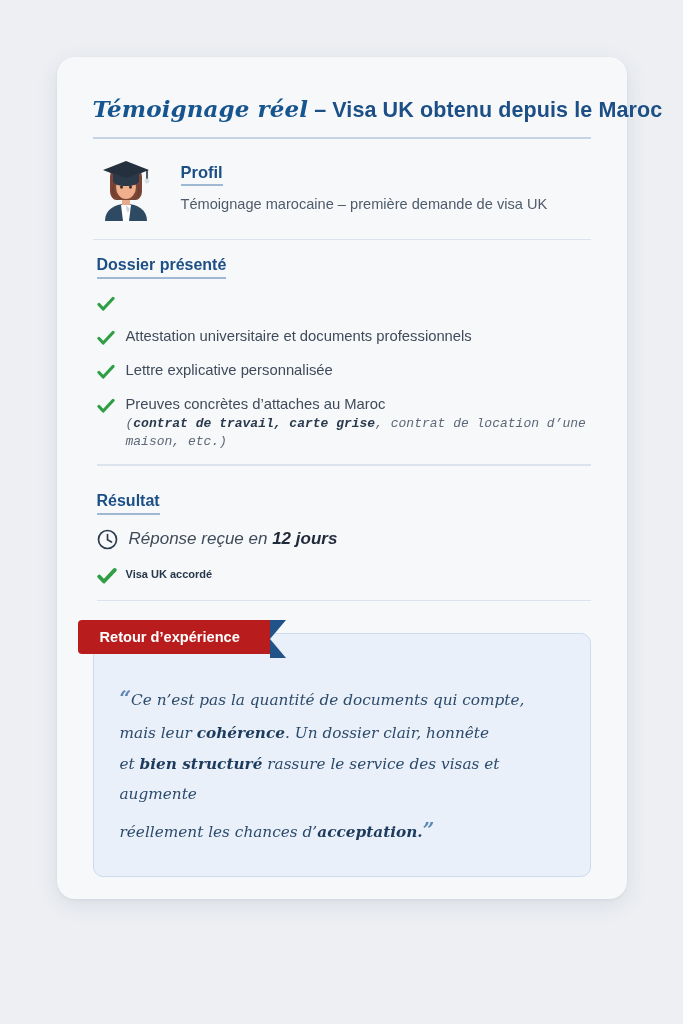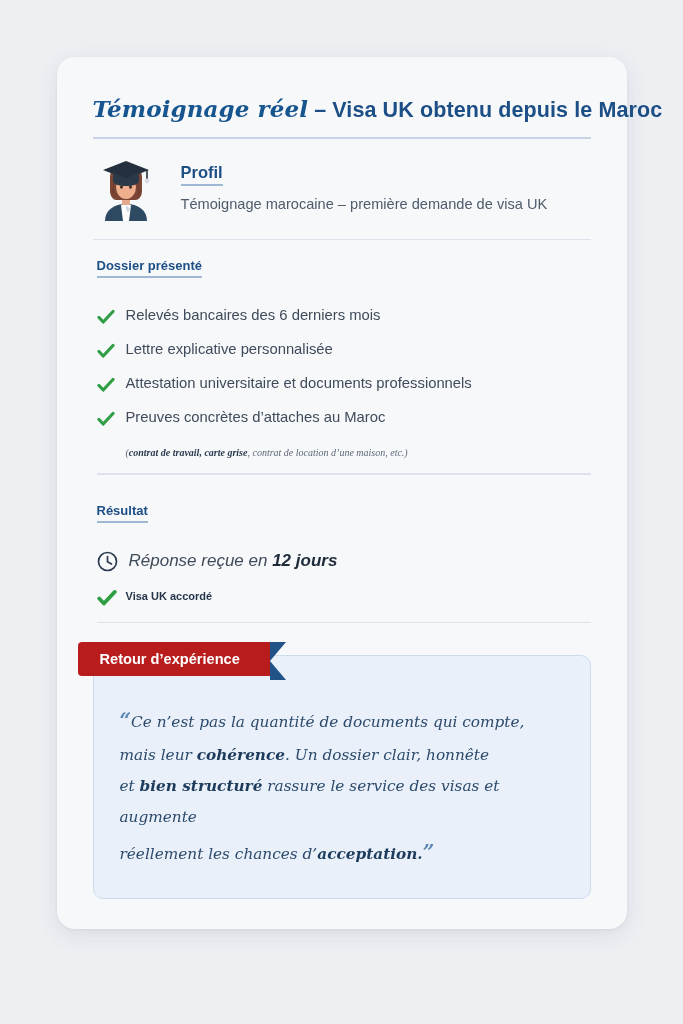--- a/index.html
+++ b/index.html
@@ -17,21 +17,21 @@
     justify-content: center;
   }
 
   .card {
     position: relative;
     width: 570px;
     margin-top: 57px;
     background: #f7f8fa;
     border-radius: 18px;
     box-shadow: 0 6px 22px rgba(40,60,90,0.10), 0 1px 3px rgba(40,60,90,0.06);
-    padding: 38px 36px 30px 36px;
+    padding: 38px 36px 22px 36px;
   }
 
   
   .title-wrap {
     border-bottom: 2px solid #c6d4e6;
     padding-bottom: 14px;
   }
   .title {
     font-size: 21.5px;
     color: #1c4f86;
@@ -71,27 +71,27 @@
     margin-bottom: 10px;
   }
   .profile-desc {
     font-size: 14.6px;
     color: #4e5b6b;
   }
 
   
   .section { padding: 16px 0 10px 4px; }
   .section-title {
-    font-size: 13px;
+    font-size: 16px;
     font-weight: bold;
     color: #1c4f86;
     display: inline-block;
     border-bottom: 2px solid #9fb8d4;
     padding-bottom: 3px;
-    margin-bottom: 28px;
+    margin-bottom: 14px;
   }
   .divider {
     height: 1.5px;
     background: #dde3ec;
     margin: 6px 0 0 0;
   }
 
   
   ul.items { list-style: none; margin: 0; padding: 0; }
   ul.items li {
@@ -106,24 +106,24 @@
     height: 18px;
     margin-top: 2px;
   }
   .item-text {
     font-size: 14.8px;
     color: #3f4b5a;
     line-height: 1.35;
   }
   .item-note {
     display: block;
-    margin-top: 18px;
-    font-family: Liberation Serif, serif;
+    margin-top: 0;
+    font-family: Liberation Mono, monospace;
     font-style: italic;
-    font-size: 10px;
+    font-size: 13px;
     color: #5d6878;
   }
   .item-note b { color: #2a3a4d; }
 
   
   .result-row {
     display: flex;
     align-items: center;
     gap: 11px;
     margin-bottom: 14px;
@@ -231,37 +231,36 @@
 
   <div class="section">
     <div class="section-title">Dossier présenté</div>
     <ul class="items">
       <li>
         <span class="check">
           <svg viewBox="0 0 18 18" width="18" height="18" aria-hidden="true">
               <path d="M2 9.5l4.2 4.5L16 3.5" stroke="#2f9e44" stroke-width="3.2" fill="none" stroke-linecap="round" stroke-linejoin="round"></path>
             </svg>
         </span>
-        <span class="item-text">Relevés bancaires des 6 derniers mois</span>
       </li>
       <li>
         <span class="check">
           <svg viewBox="0 0 18 18" width="18" height="18" aria-hidden="true">
               <path d="M2 9.5l4.2 4.5L16 3.5" stroke="#2f9e44" stroke-width="3.2" fill="none" stroke-linecap="round" stroke-linejoin="round"></path>
             </svg>
         </span>
-        <span class="item-text">Lettre explicative personnalisée</span>
+        <span class="item-text">Attestation universitaire et documents professionnels</span>
       </li>
       <li>
         <span class="check">
           <svg viewBox="0 0 18 18" width="18" height="18" aria-hidden="true">
               <path d="M2 9.5l4.2 4.5L16 3.5" stroke="#2f9e44" stroke-width="3.2" fill="none" stroke-linecap="round" stroke-linejoin="round"></path>
             </svg>
         </span>
-        <span class="item-text">Attestation universitaire et documents professionnels</span>
+        <span class="item-text">Lettre explicative personnalisée</span>
       </li>
       <li>
         <span class="check">
           <svg viewBox="0 0 18 18" width="18" height="18" aria-hidden="true">
               <path d="M2 9.5l4.2 4.5L16 3.5" stroke="#2f9e44" stroke-width="3.2" fill="none" stroke-linecap="round" stroke-linejoin="round"></path>
             </svg>
         </span>
         <span class="item-text">
           <span>Preuves concrètes d’attaches au Maroc</span>
           <span class="item-note"><span>(</span><b>contrat de travail, carte grise</b><span>, contrat de location d’une maison, etc.)</span></span>

